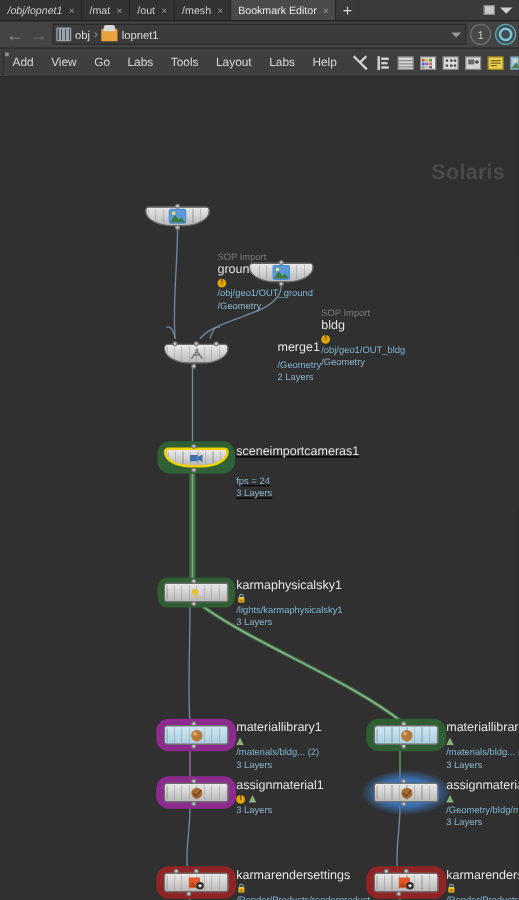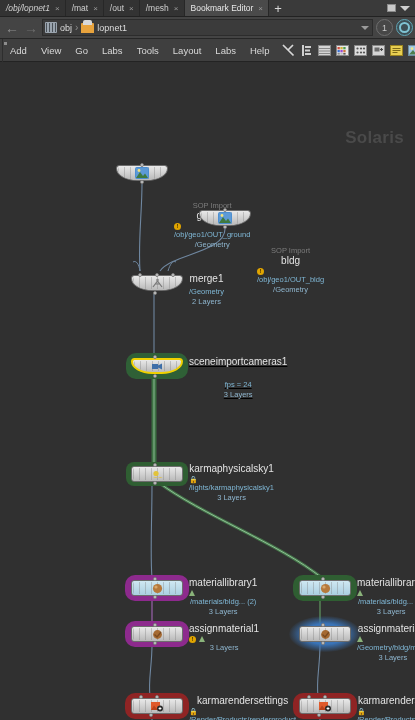--- a/index.html
+++ b/index.html
@@ -95,21 +95,20 @@
   }
   .mb-icons { display:flex; align-items:center; gap:3px; margin-left:4px; }
   .mb-ico { width:15px; height:15px; position: relative; }
 
   
   .netview {
     position: relative;
     width: 415px; height: 658px;
     background: #303030;
     overflow: hidden;
-    text-align: center;
   }
   .watermark {
     position: absolute; right: 11px; top: 66px;
     font-size: 17px; font-weight: bold; color: #4a4a4a;
     letter-spacing: 0.3px;
   }
   svg.wires { position:absolute; left:0; top:0; width:415px; height:658px; pointer-events:none; }
 
   
   .node { position: absolute; }
@@ -382,21 +381,21 @@
         <svg width="13" height="11" viewBox="0 0 13 11">
             <path d="M2 9 L6.5 3 L11 9 M4 6 L9 6" stroke="#777" stroke-width="1.2" fill="none"></path>
             <circle cx="6.5" cy="2" r="1.3" fill="#888"></circle>
           </svg>
       </div>
       <div class="conn" style="left:7px;top:-2px;"></div>
       <div class="conn" style="left:24px;top:-2px;"></div>
       <div class="conn" style="left:40px;top:-2px;"></div>
       <div class="conn" style="left:22px;top:16px;"></div>
     </div>
-    <div class="ntext" style="top:-2px;">
+    <div class="ntext" style="top:-2px;margin-left:33px;">
       <div class="nname">merge1</div>
       <div class="npath" style="margin-top:2px;">/Geometry</div>
       <div class="ninfo">2 Layers</div>
     </div>
   </div>
 
   <div class="node" style="left:131px;top:296px;">
     <div class="node-body">
       <div class="glow" style="left:-5px;top:-5px;width:62px;height:26px;background:#2f6036;border-radius:10px;"></div>
       <div class="shape lens" style="border:2px solid #f0d000;">

